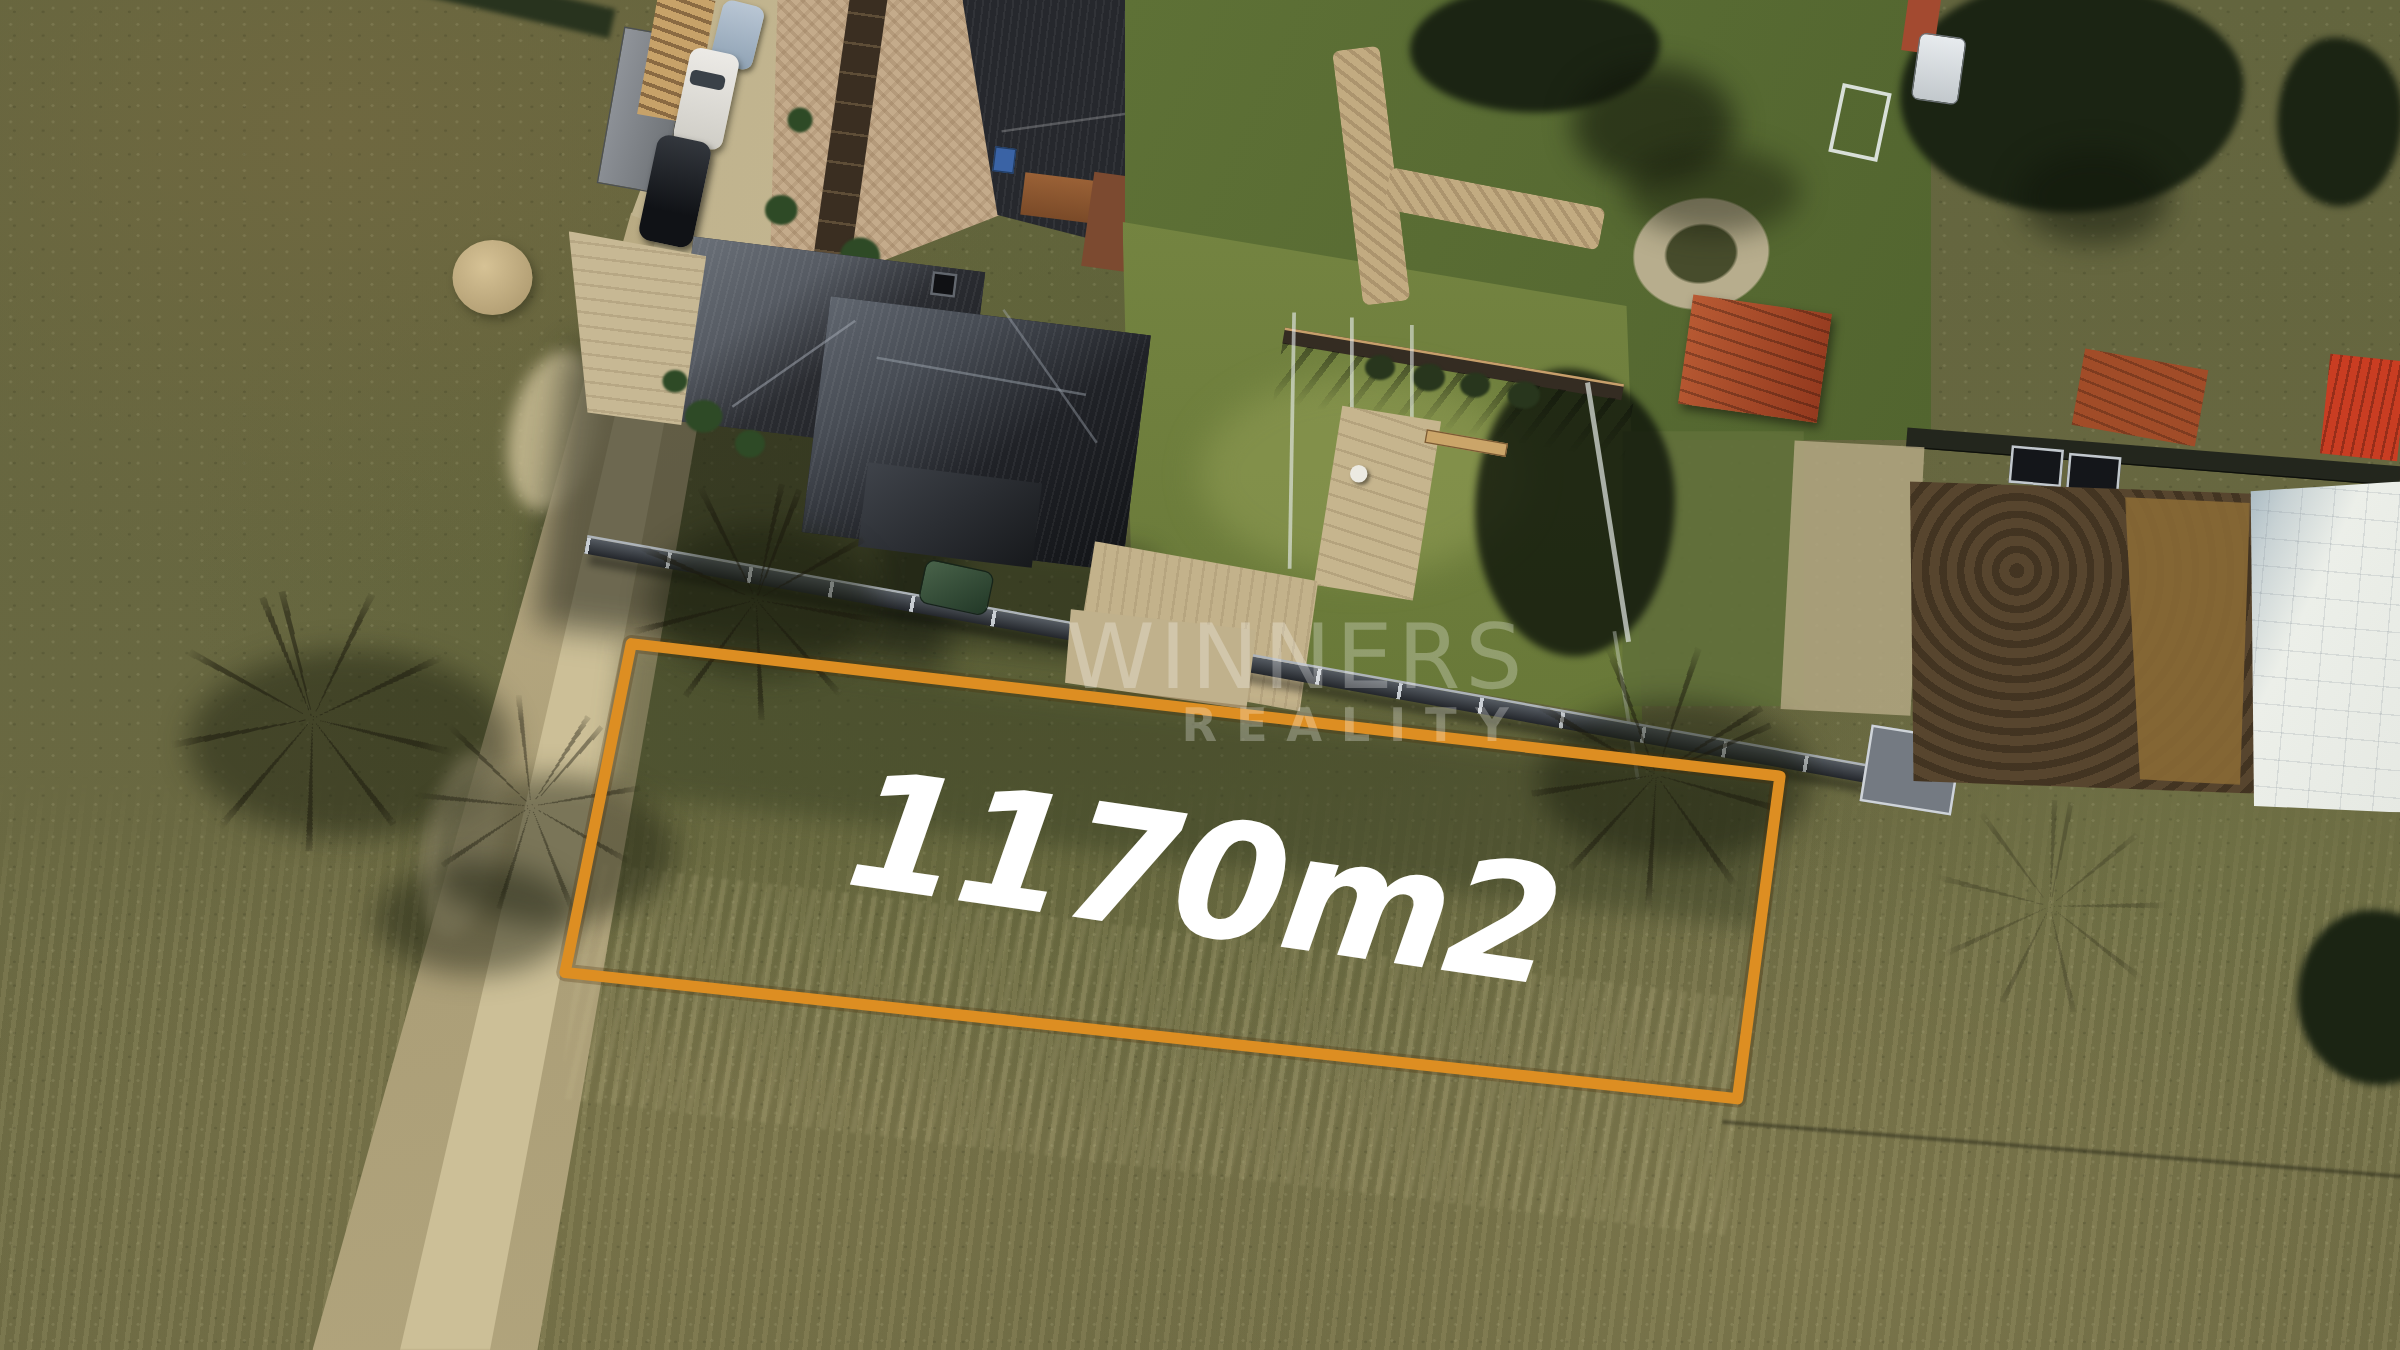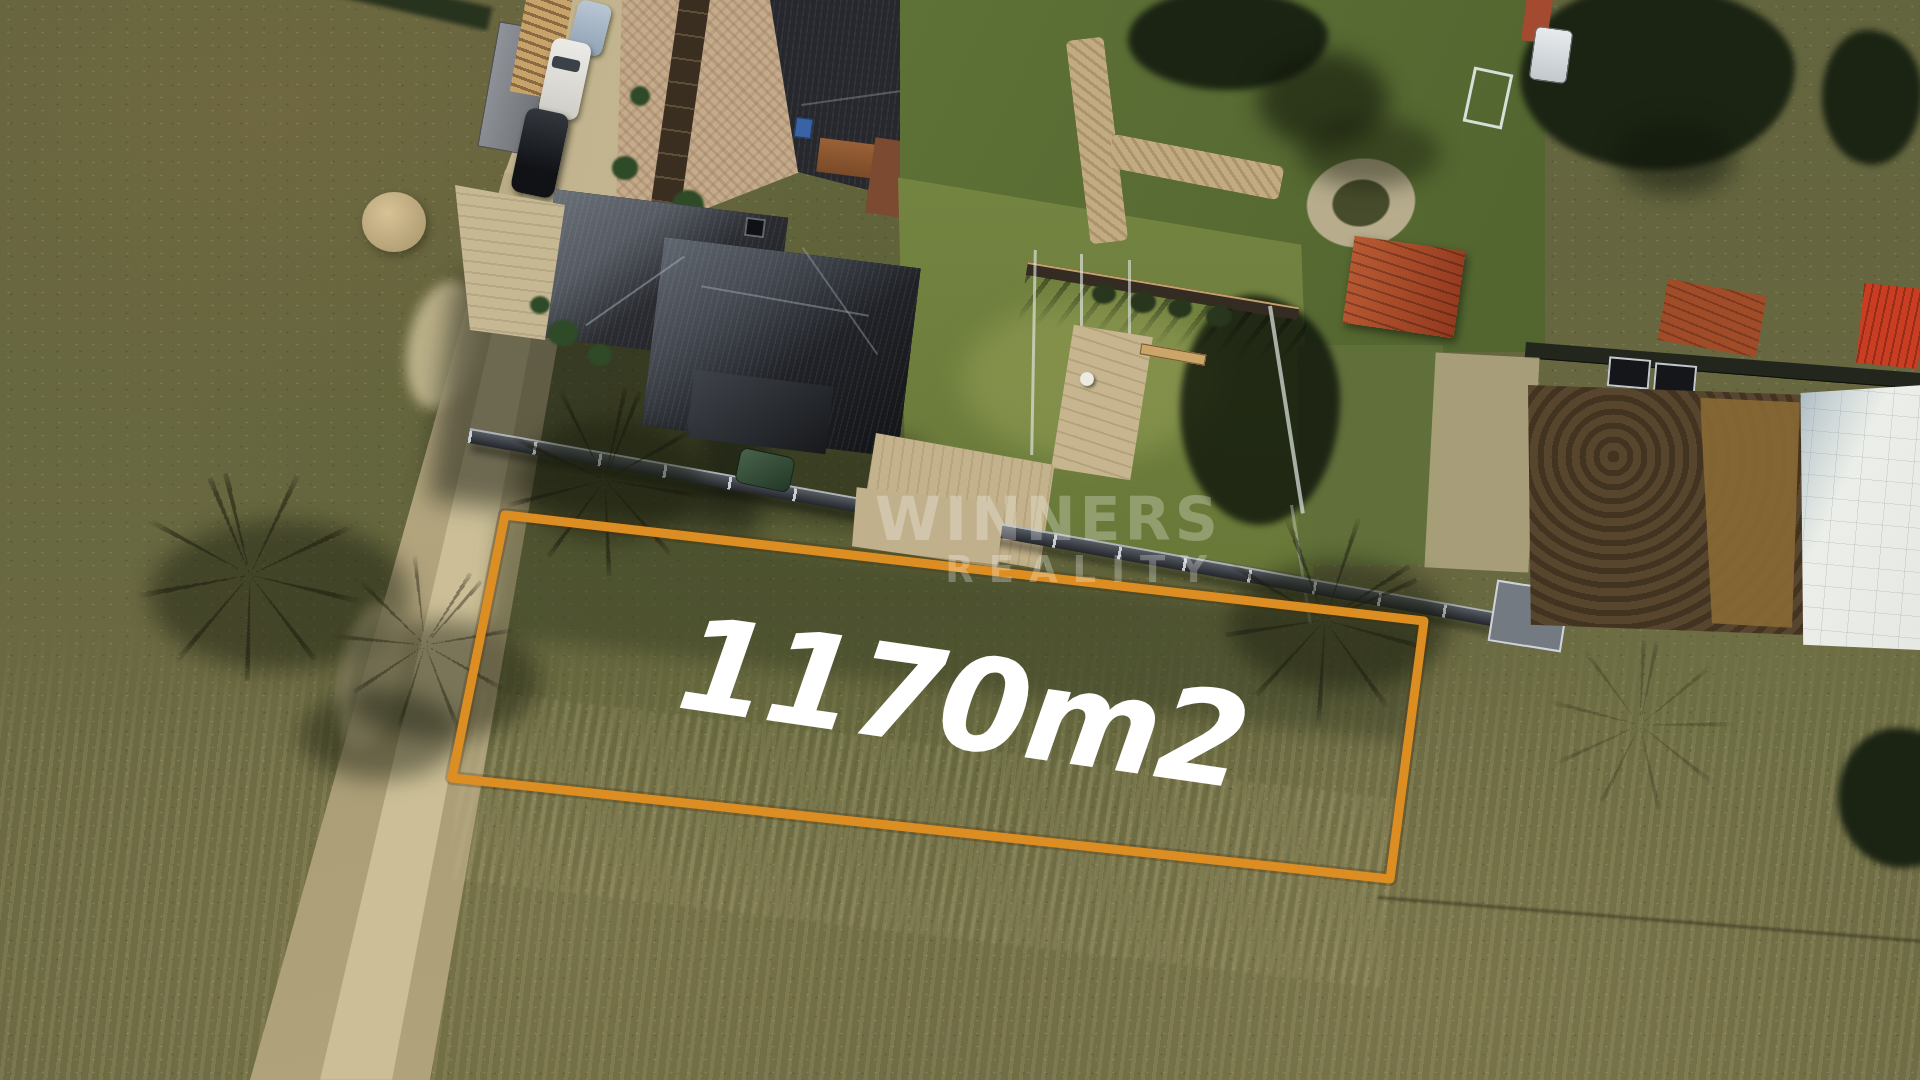--- a/index.html
+++ b/index.html
@@ -26,21 +26,21 @@
   .tmass{position:absolute;background:#1b2413;border-radius:45% 55% 50% 50%/50% 45% 55% 50%;filter:blur(3px);}
   .btree{position:absolute;border-radius:50%;
     background:repeating-conic-gradient(rgba(28,26,14,.7) 0deg 3deg, rgba(0,0,0,0) 3deg 39deg);
     -webkit-mask-image:radial-gradient(circle,#000 0 55%,rgba(0,0,0,0) 72%);
     mask-image:radial-gradient(circle,#000 0 55%,rgba(0,0,0,0) 72%);filter:blur(.6px);}
   .bush{position:absolute;border-radius:50%;background:#2e4a26;filter:blur(1px);}
   .rooftex{background-image:repeating-linear-gradient(97deg, rgba(255,255,255,.05) 0 1.5px, rgba(0,0,0,0) 1.5px 6px);}
   
   .outline-svg{left:0;top:0;pointer-events:none;}
   .wm{left:740px;top:492px;width:482px;text-align:right;color:rgba(255,255,255,.27);pointer-events:none;}
-  .wm1{font-size:60px;line-height:.92;font-weight:700;letter-spacing:4px;}
+  .wm1{font-size:72px;line-height:.92;font-weight:400;letter-spacing:4px;}
   .wm2{font-size:37px;line-height:1;font-weight:700;letter-spacing:15px;margin-top:4px;}
   .area{left:690px;top:598px;width:560px;color:#fff;font-weight:900;font-style:italic;
     font-size:130px;line-height:1;letter-spacing:-3px;transform:rotate(8.2deg);transform-origin:0 0;}
 </style>
 </head>
 <body>
 
 <div class="stage">
 
   <div class="full field"></div>

